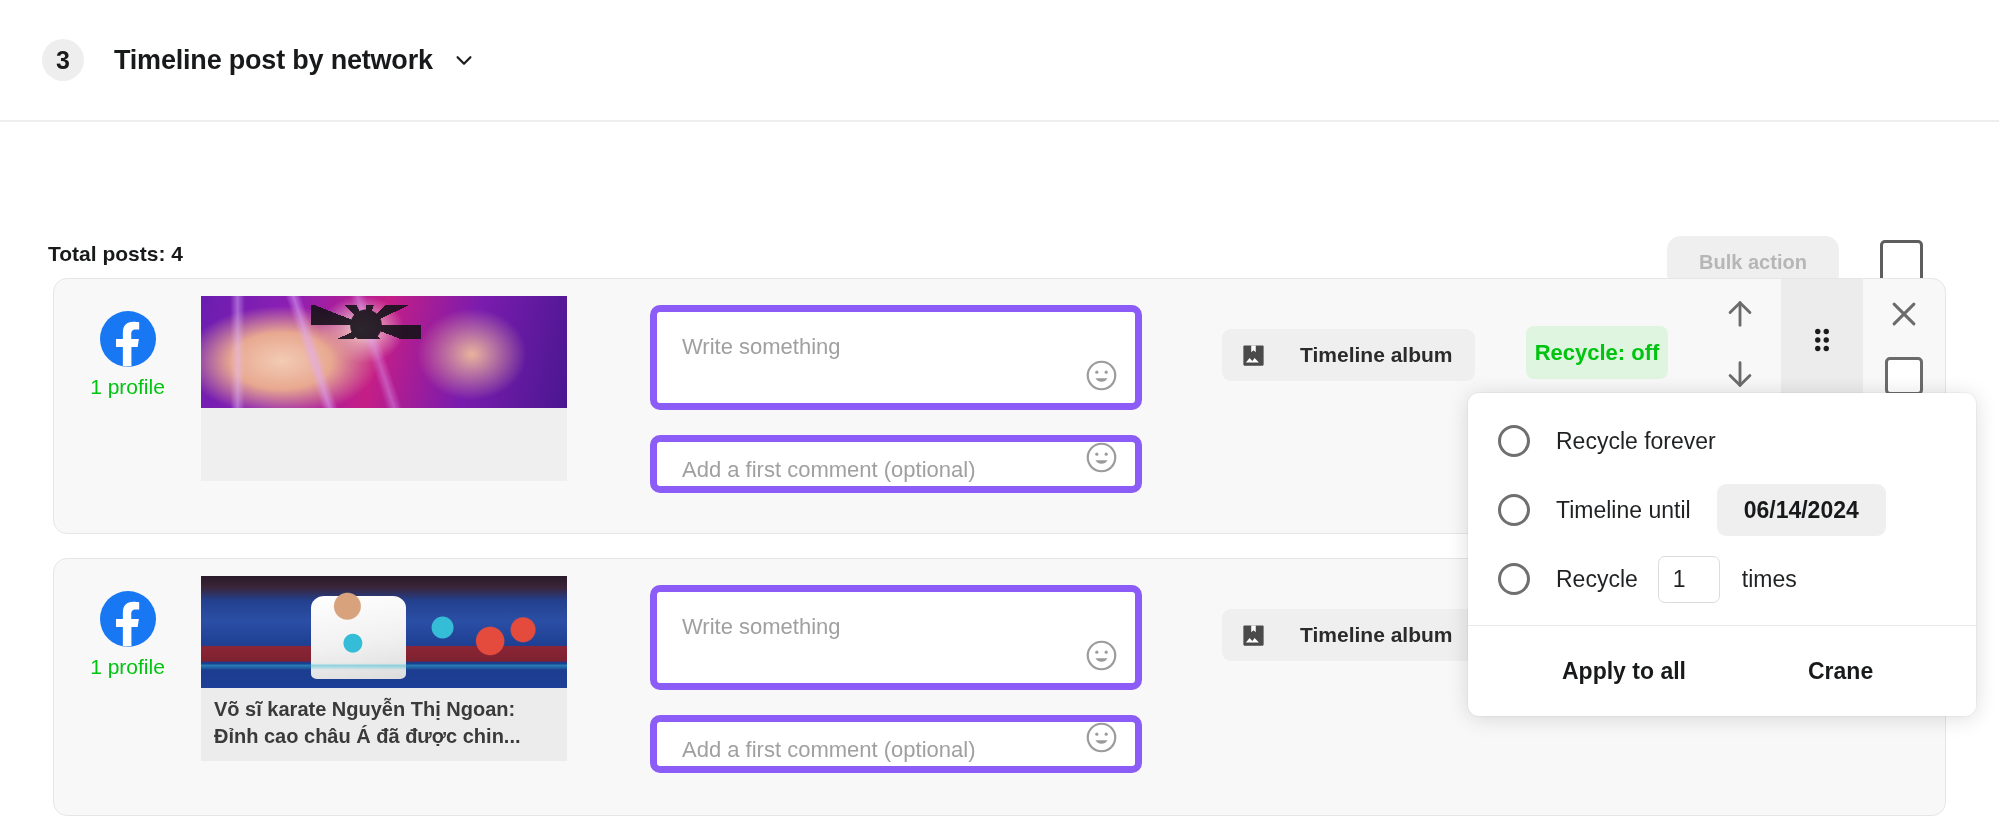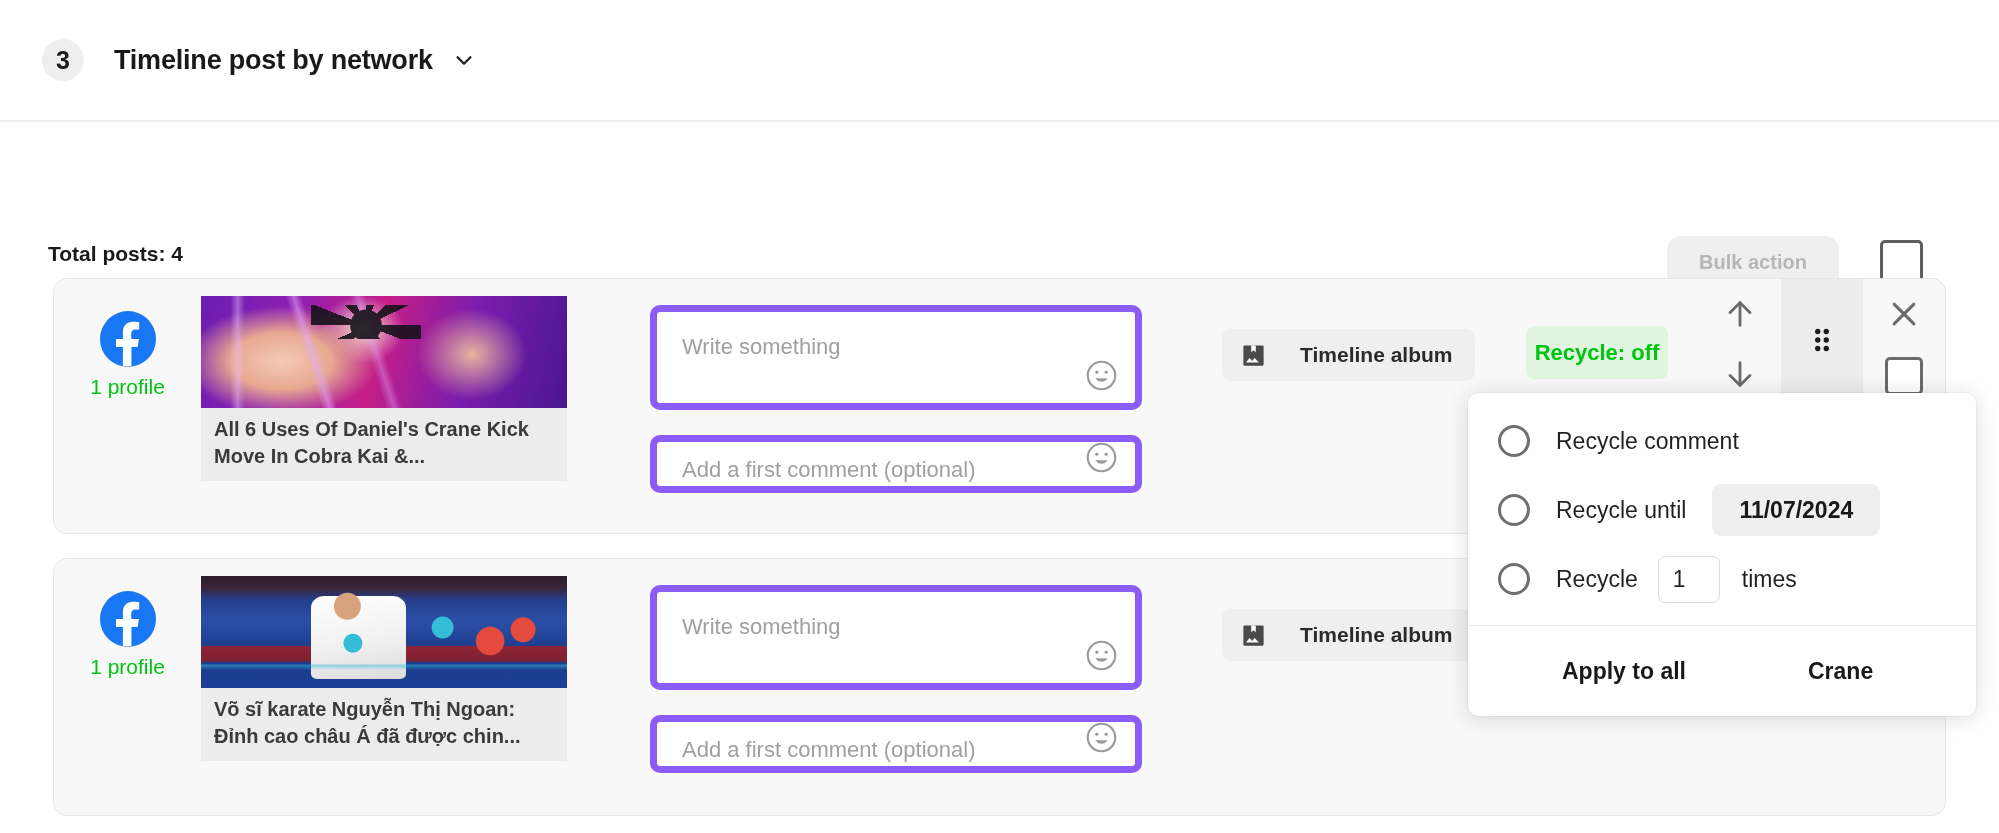--- a/index.html
+++ b/index.html
@@ -435,21 +435,20 @@
         <circle cx="18" cy="18" r="18" fill="#1877f2"></circle>
         <path fill="#ffffff" d="M24.2 23.1l.8-5.1h-4.9v-3.3c0-1.4.7-2.8 2.9-2.8h2.2V7.3s-2-.35-3.9-.35c-4 0-6.6 2.4-6.6 6.8V18h-4.4v5.1h4.4v12.3a17.9 17.9 0 005.5 0V23.1z"></path>
       </svg>
       <div class="profile-count">1 profile</div>
     </div>
 
     <div class="thumb">
       <div class="thumb-img">
         <div class="img-cobra"></div>
       </div>
-      <div class="thumb-caption">All 6 Uses Of Daniel's Crane Kick Move In Cobra Kai &amp;...</div>
     </div>
 
     <div class="composer">
       <div class="field field-main">
         <div class="field-placeholder">Write something</div>
         <div class="emoji-btn">
           <svg viewBox="0 0 24 24" fill="none" stroke="#9b9b9b" stroke-width="1.6">
               <circle cx="12" cy="12" r="10"></circle>
               <circle cx="8.6" cy="9.6" r="1.15" fill="#9b9b9b" stroke="none"></circle>
               <circle cx="15.4" cy="9.6" r="1.15" fill="#9b9b9b" stroke="none"></circle>
@@ -569,27 +568,27 @@
         <path fill="#ffffff" d="M5.2 18.3l3.4-4.1 2.3 2.7 2.1-2.6 3.8 4z"></path>
       </svg>
       <span class="album-label">Timeline album</span>
     </button>
   </div>
 
   <div class="recycle-panel">
 
     <div class="option-row" id="opt-forever">
       <span class="radio"></span>
-      <span class="option-label">Recycle comment</span>
+      <span class="option-label">Recycle forever</span>
     </div>
 
     <div class="option-row" id="opt-until">
       <span class="radio"></span>
-      <span class="option-label">Recycle until</span>
-      <button class="date-pill">11/07/2024</button>
+      <span class="option-label">Timeline until</span>
+      <button class="date-pill">06/14/2024</button>
     </div>
 
     <div class="option-row" id="opt-times">
       <span class="radio"></span>
       <span class="option-label">Recycle</span>
       <span class="times-input">1</span>
       <span class="times-suffix">times</span>
     </div>
 
     <div class="panel-footer">

